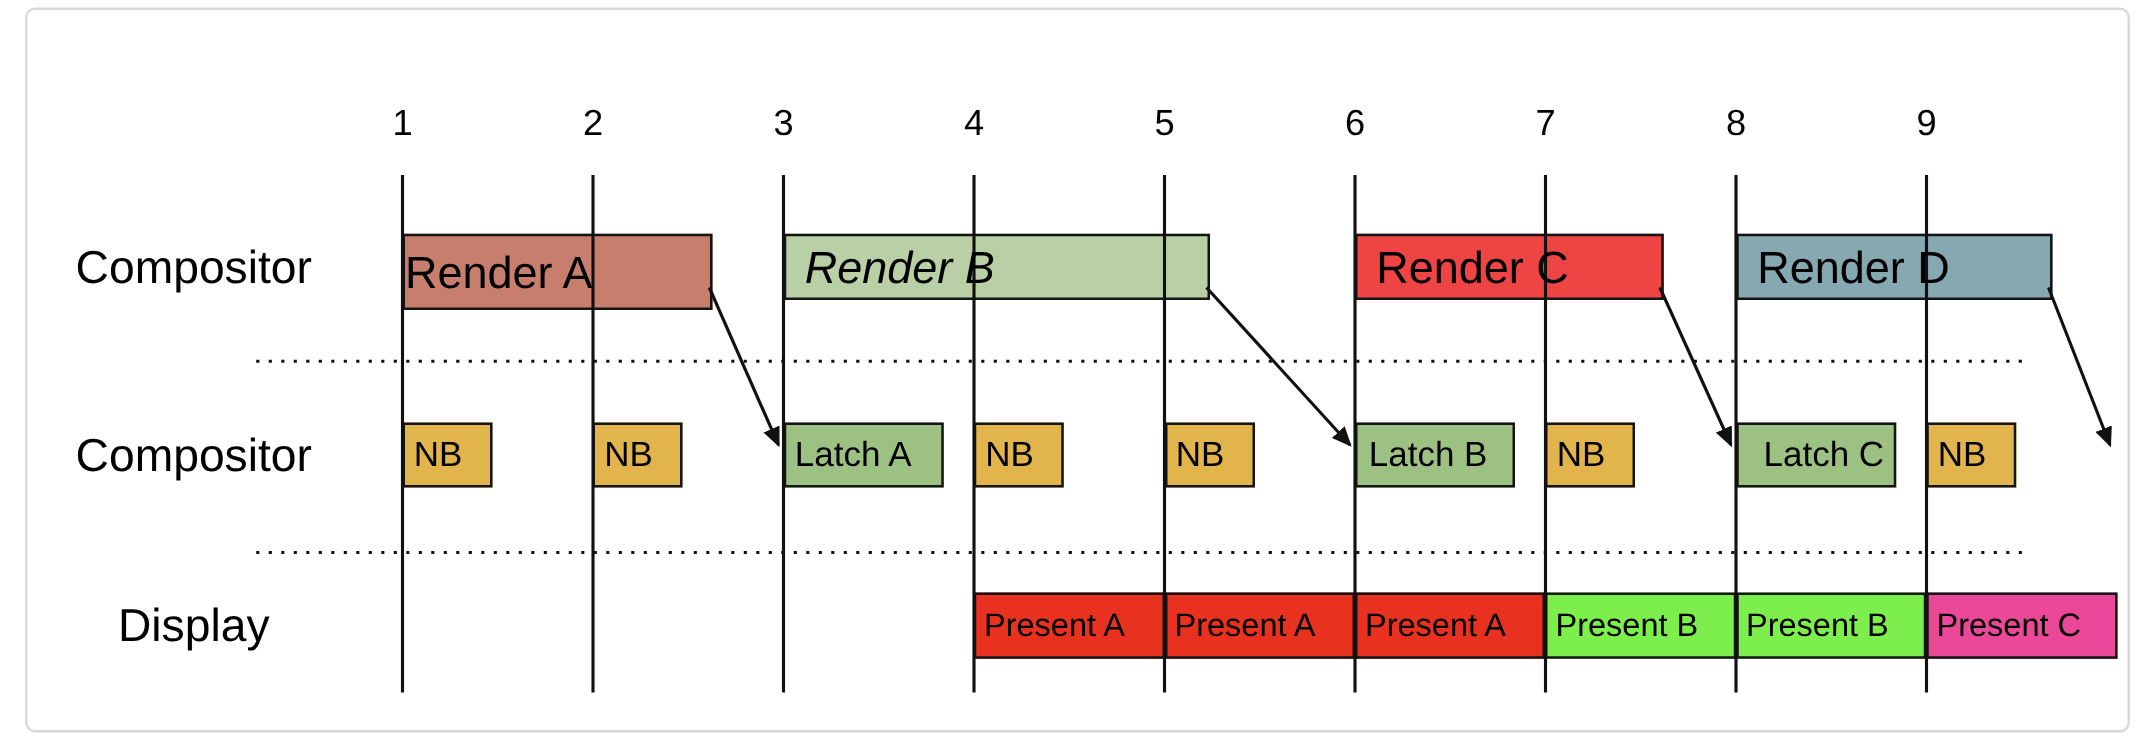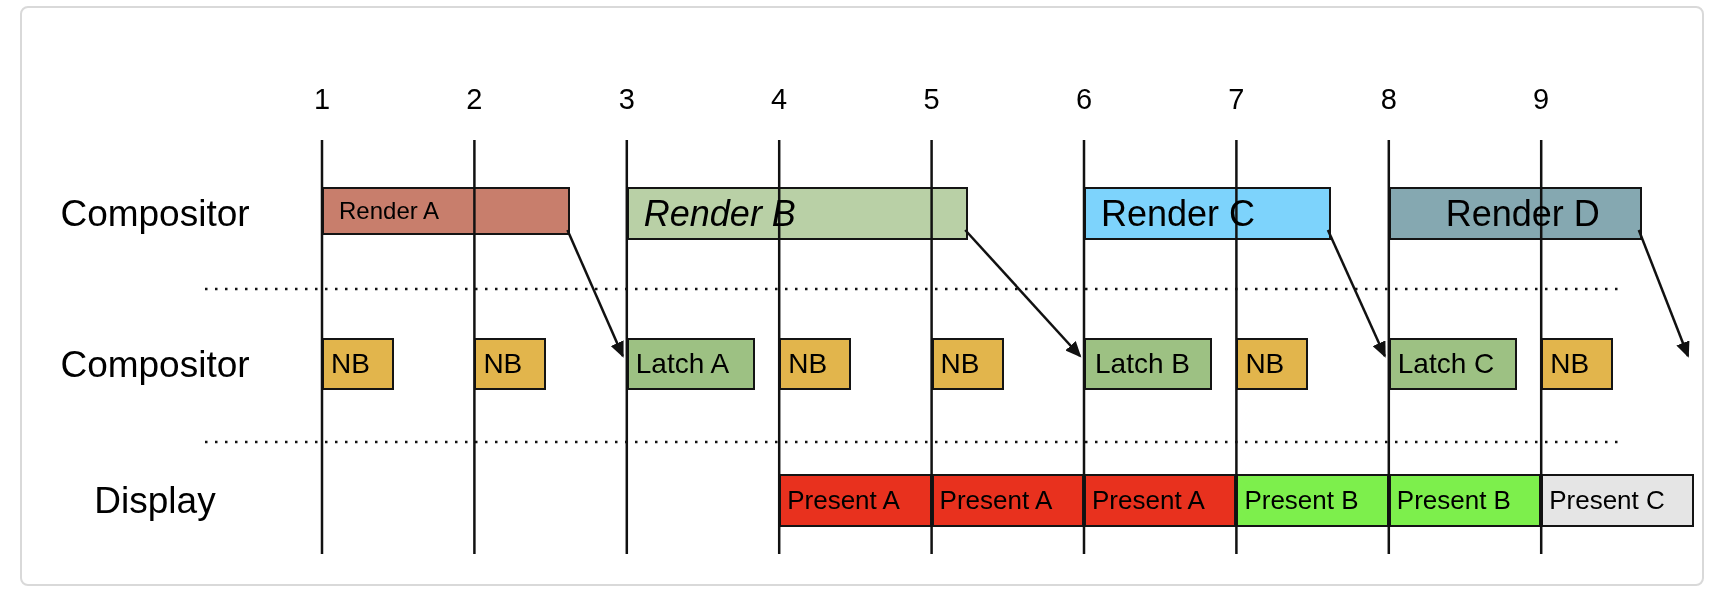--- a/index.html
+++ b/index.html
@@ -41,30 +41,30 @@
       <div class="num" style="left: 444.4px;">2</div>
       <div class="num" style="left: 596.8px;">3</div>
       <div class="num" style="left: 749.2px;">4</div>
       <div class="num" style="left: 901.6px;">5</div>
       <div class="num" style="left: 1054px;">6</div>
       <div class="num" style="left: 1206.4px;">7</div>
       <div class="num" style="left: 1358.8px;">8</div>
       <div class="num" style="left: 1511.2px;">9</div>
     </div>
   <div id="blocks">
-      <div class="blk" style="left: 322px; top: 187px; width: 248.412px; height: 48px; background: rgb(200, 126, 108); font-size: 24px; padding-left: 15px;">
+      <div class="blk" style="left: 322px; top: 187px; width: 248.412px; height: 61px; background: rgb(200, 126, 108); font-size: 36px; ">
         <span>Render A</span>
       </div>
       <div class="blk" style="left: 626.8px; top: 187px; width: 341.376px; height: 53px; background: rgb(185, 208, 166); font-size: 36px; padding-left: 15px; font-style: italic;">
         <span>Render B</span>
       </div>
-      <div class="blk" style="left: 1084px; top: 187px; width: 246.888px; height: 53px; background: #7dd3fc; font-size: 36px; padding-left: 15px;">
+      <div class="blk" style="left: 1084px; top: 187px; width: 246.888px; height: 53px; background: #ef4444; font-size: 36px; padding-left: 15px;">
         <span>Render C</span>
       </div>
-      <div class="blk" style="left: 1388.8px; top: 187px; width: 252.984px; height: 53px; background: rgb(133, 168, 177); font-size: 36px; padding-left: 15px; justify-content: center;">
+      <div class="blk" style="left: 1388.8px; top: 187px; width: 252.984px; height: 53px; background: rgb(133, 168, 177); font-size: 36px; padding-left: 15px;">
         <span>Render D</span>
       </div>
       <div class="blk" style="left: 322px; top: 338px; width: 72px; height: 52px; background: rgb(226, 181, 76); font-size: 28px; padding-left: 7px;">
         <span>NB</span>
       </div>
       <div class="blk" style="left: 474.4px; top: 338px; width: 72px; height: 52px; background: rgb(226, 181, 76); font-size: 28px; padding-left: 7px;">
         <span>NB</span>
       </div>
       <div class="blk" style="left: 626.8px; top: 338px; width: 128px; height: 52px; background: rgb(157, 193, 131); font-size: 28px; padding-left: 7px; text-align: center;">
         <span>Latch A</span>
@@ -74,42 +74,42 @@
       </div>
       <div class="blk" style="left: 931.6px; top: 338px; width: 72px; height: 52px; background: rgb(226, 181, 76); font-size: 28px; padding-left: 7px;">
         <span>NB</span>
       </div>
       <div class="blk" style="left: 1084px; top: 338px; width: 128px; height: 52px; background: rgb(157, 193, 131); font-size: 28px; padding-left: 9px;">
         <span>Latch B</span>
       </div>
       <div class="blk" style="left: 1236.4px; top: 338px; width: 72px; height: 52px; background: rgb(226, 181, 76); font-size: 28px; padding-left: 7px;">
         <span>NB</span>
       </div>
-      <div class="blk" style="left: 1388.8px; top: 338px; width: 128px; height: 52px; background: rgb(157, 193, 131); font-size: 28px; padding-left: 7px;">
+      <div class="blk" style="left: 1388.8px; top: 338px; width: 128px; height: 52px; background: rgb(157, 193, 131); font-size: 28px; padding-left: 20px;">
         <span>Latch C</span>
       </div>
       <div class="blk" style="left: 1541.2px; top: 338px; width: 72px; height: 52px; background: rgb(226, 181, 76); font-size: 28px; padding-left: 7px;">
         <span>NB</span>
       </div>
       <div class="blk" style="left: 779.2px; top: 474px; width: 152.4px; height: 53px; background: rgb(232, 49, 30); font-size: 26px; padding-left: 6px;">
         <span>Present A</span>
       </div>
       <div class="blk" style="left: 931.6px; top: 474px; width: 152.4px; height: 53px; background: rgb(232, 49, 30); font-size: 26px; padding-left: 6px;">
         <span>Present A</span>
       </div>
       <div class="blk" style="left: 1084px; top: 474px; width: 152.4px; height: 53px; background: rgb(232, 49, 30); font-size: 26px; padding-left: 6px;">
         <span>Present A</span>
       </div>
       <div class="blk" style="left: 1236.4px; top: 474px; width: 152.4px; height: 53px; background: rgb(125, 239, 76); font-size: 26px; padding-left: 6px;">
         <span>Present B</span>
       </div>
       <div class="blk" style="left: 1388.8px; top: 474px; width: 152.4px; height: 53px; background: rgb(125, 239, 76); font-size: 26px; padding-left: 6px;">
         <span>Present B</span>
       </div>
-      <div class="blk" style="left: 1541.2px; top: 474px; width: 152.4px; height: 53px; background: #e5e5e5; font-size: 26px; padding-left: 6px;">
+      <div class="blk" style="left: 1541.2px; top: 474px; width: 152.4px; height: 53px; background: #ec4899; font-size: 26px; padding-left: 6px;">
         <span>Present C</span>
       </div>
     </div>
 
   <svg id="overlay" width="1724" height="594" viewBox="0 0 1724 594">
     <defs>
       <marker id="ah" markerUnits="userSpaceOnUse" markerWidth="17" markerHeight="14" refX="14" refY="7" orient="auto">
         <path d="M0,0 L16,7 L0,14 Z" fill="#111111"></path>
       </marker>
     </defs>

